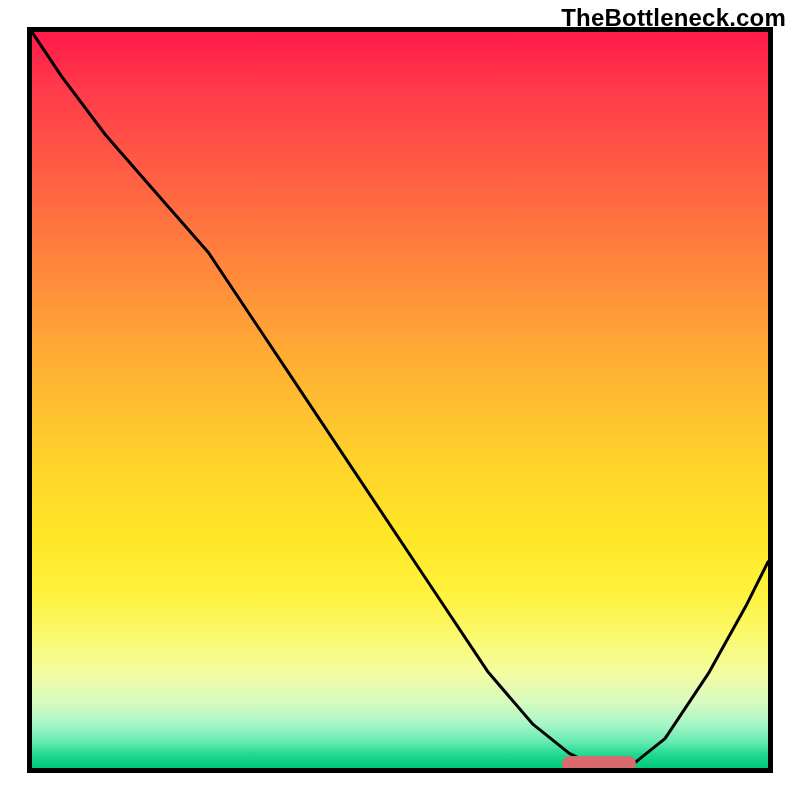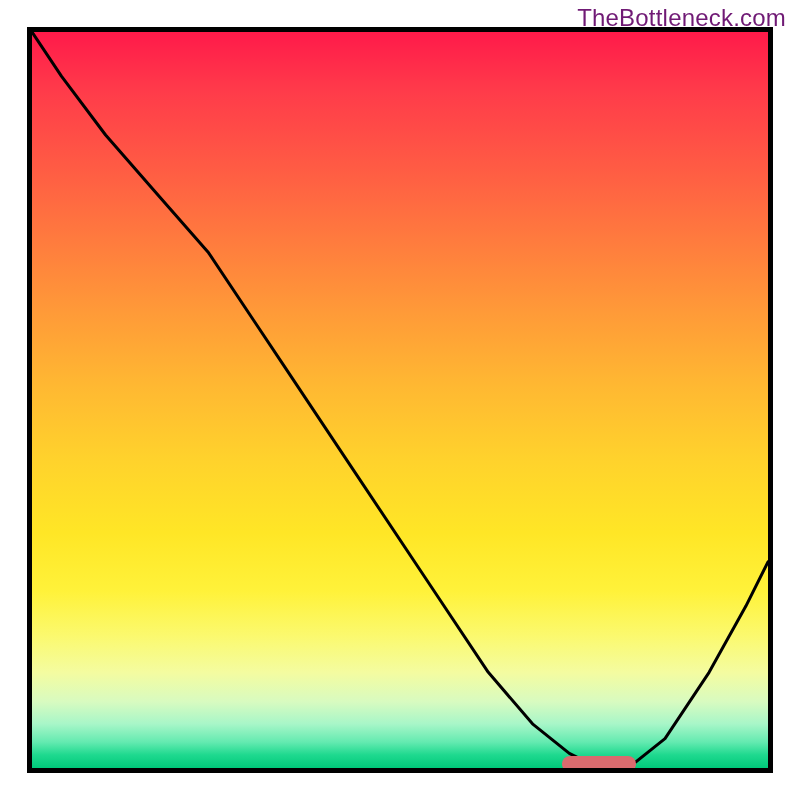--- a/index.html
+++ b/index.html
@@ -13,22 +13,22 @@
   .container {
     position: relative;
     width: 800px;
     height: 800px;
   }
   .watermark {
     position: absolute;
     top: 4px;
     right: 14px;
     font-size: 24px;
-    font-weight: 400;
-    color: #701a75;
+    font-weight: 700;
+    color: #000000;
     letter-spacing: 0.2px;
   }
   .plot-frame {
     position: absolute;
     left: 27px;
     top: 27px;
     width: 746px;
     height: 746px;
     border: 5px solid #000;
     box-sizing: border-box;

